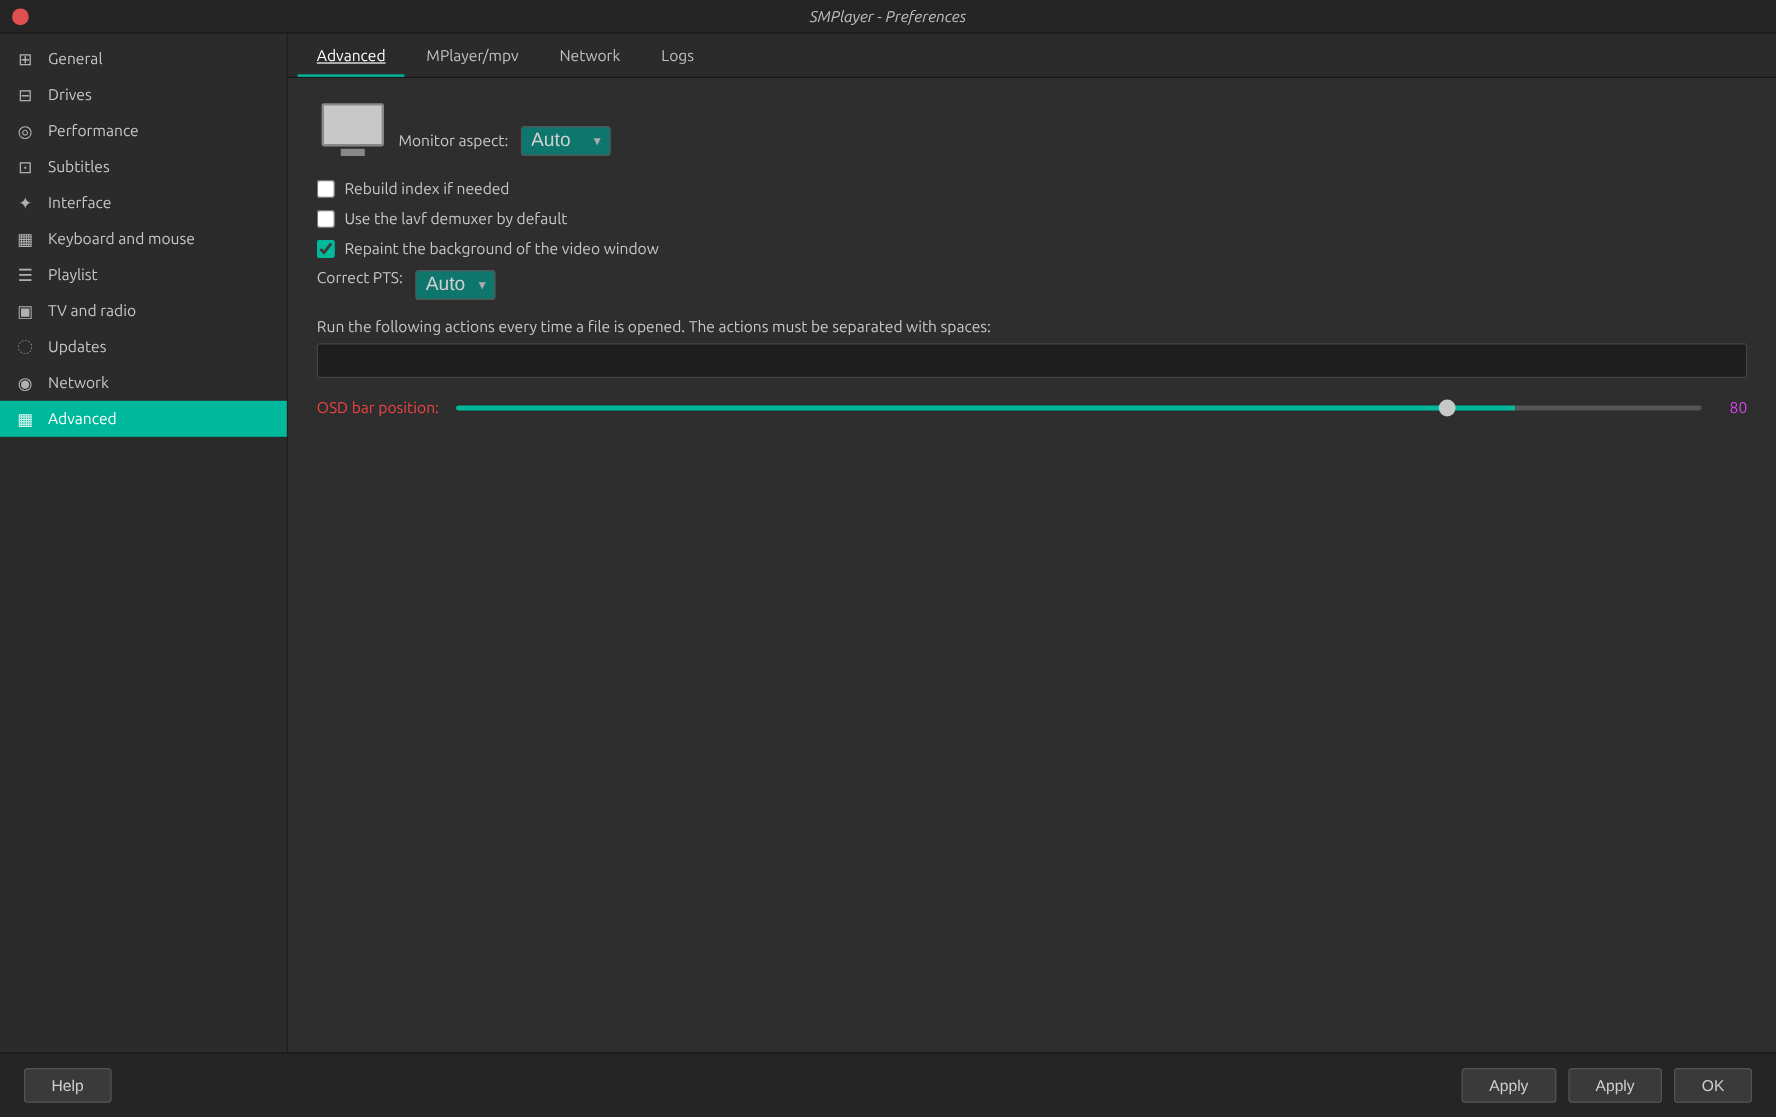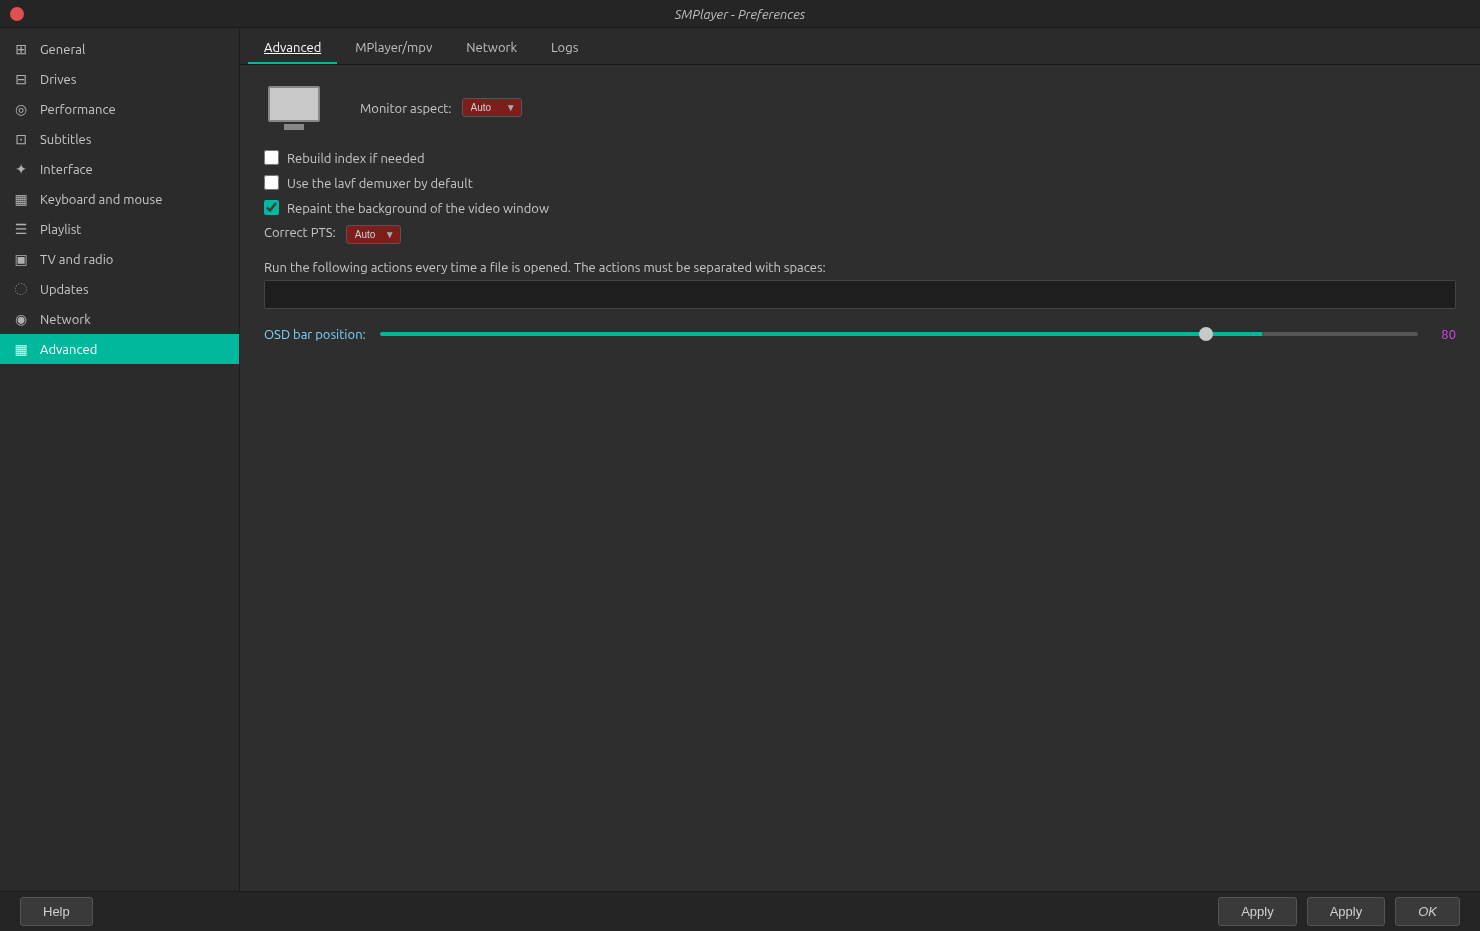--- a/index.html
+++ b/index.html
@@ -102,22 +102,22 @@
       border-bottom: 2px solid #00b89c;
       text-decoration: underline;
     }
     .tab-content {
       flex: 1;
       padding: 20px 24px;
       overflow-y: auto;
     }
     .monitor-section {
       display: flex;
-      align-items: center;
-      gap: 36px;
+      align-items: flex-end;
+      gap: 8px;
       margin-bottom: 20px;
     }
     .monitor-icon {
       width: 60px;
       height: 45px;
       display: flex;
       flex-direction: column;
       align-items: center;
       justify-content: flex-end;
     }
@@ -142,25 +142,25 @@
     .monitor-aspect-label {
       font-size: 13px;
       color: #c8c8c8;
     }
     .dropdown-wrapper {
       position: relative;
       display: inline-flex;
       align-items: center;
     }
     .dropdown-wrapper select {
-      background: #7f1d1d;
+      background: #0f766e;
       border: 1px solid #555;
       color: #d0d0d0;
       padding: 3px 24px 3px 8px;
-      font-size: 10px;
+      font-size: 16px;
       border-radius: 3px;
       cursor: pointer;
       appearance: none;
     }
     .dropdown-arrow {
       position: absolute;
       right: 6px;
       pointer-events: none;
       font-size: 10px;
       color: #aaa;
@@ -210,21 +210,21 @@
       outline: none;
     }
     .osd-row {
       display: flex;
       align-items: center;
       gap: 14px;
       margin-bottom: 12px;
     }
     .osd-label {
       font-size: 13px;
-      color: #7dd3fc;
+      color: #ef4444;
       white-space: nowrap;
     }
     .osd-slider {
       flex: 1;
       appearance: none;
       height: 4px;
       background: linear-gradient(to right, #00b89c 85%, #555 85%);
       border-radius: 2px;
       outline: none;
       cursor: pointer;
@@ -238,21 +238,21 @@
       cursor: pointer;
       border: none;
     }
     .osd-value {
       font-size: 13px;
       color: #d946ef;
       min-width: 24px;
       text-align: right;
     }
     .footer {
-      height: 40px;
+      height: 54px;
       background: #252525;
       border-top: 1px solid #1a1a1a;
       display: flex;
       align-items: center;
       justify-content: space-between;
       padding: 0 20px;
     }
     .footer-left {
       display: flex;
       gap: 10px;
@@ -266,21 +266,20 @@
       font-size: 13px;
       border-radius: 3px;
       border: 1px solid #555;
       background: #3a3a3a;
       color: #d0d0d0;
       cursor: pointer;
     }
     .btn-primary {
       background: #3a3a3a;
       border-color: #555;
-      font-style: italic;
     }
   </style>
 </head>
 <body>
 
 <div class="titlebar">
   <div class="titlebar-close"></div>
   <span class="titlebar-title">SMPlayer - Preferences</span>
 </div>
 

